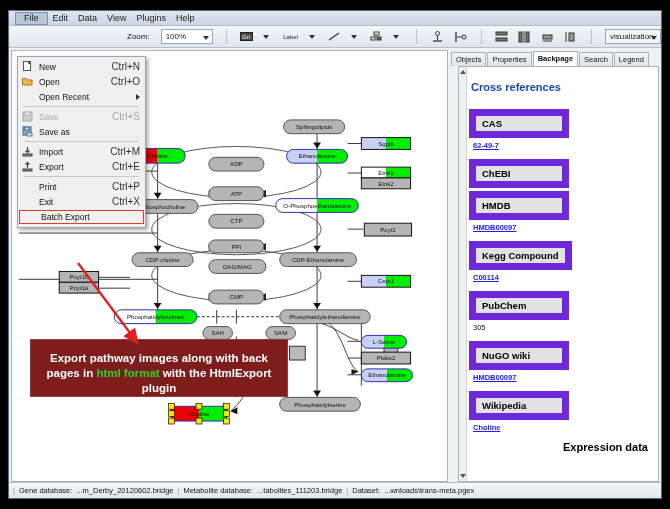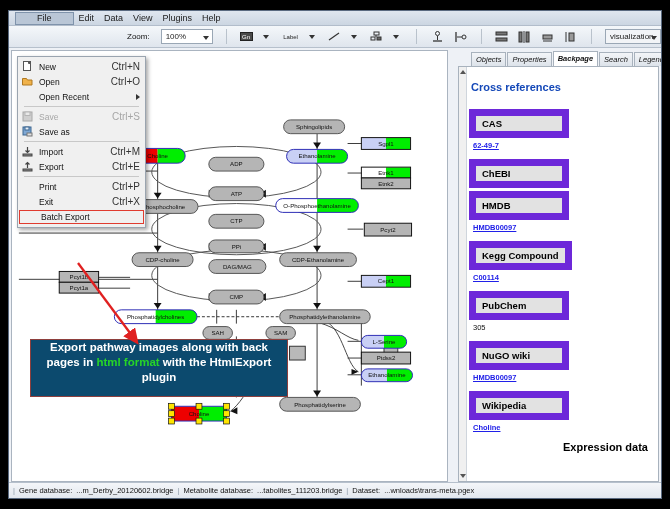--- a/index.html
+++ b/index.html
@@ -41,21 +41,21 @@
     height:15px; flex:0 0 15px;
     background:linear-gradient(to bottom,#dfe6ef,#ccd6e2);
     border-bottom:1px solid #b2bdcb;
     display:flex; align-items:center; padding-left:6px; gap:0px;
   }
   .menubar .mi {
     font-size:9px; color:#1b1b1b; padding:1px 5px; line-height:11px;
     white-space:nowrap;
   }
   .menubar .mi.active {
-    background:#b9c6d6; border:1px solid #7f93ab; padding:0px 21px;
+    background:#b9c6d6; border:1px solid #7f93ab; padding:0px 8px;
   }
   
   .toolbar {
     height:22px; flex:0 0 22px;
     background:linear-gradient(to bottom,#f4f7fa,#dfe5ed);
     border-bottom:1px solid #b6c0cc;
     display:flex; align-items:center; padding-left:118px; gap:8px;
     position:relative;
   }
   .zoom-label{ font-size:8px; color:#111; margin-right:3px; }
@@ -106,21 +106,21 @@
   .fm-item.boxed{ border:1.5px solid #e03b2f; margin:1px 1px; height:14px; }
   .submenu-arrow{
     width:0;height:0;border-top:3px solid transparent;border-bottom:3px solid transparent;
     border-left:4px solid #333; margin-right:3px;
   }
   
   .rightpanel{
     flex:0 0 210px; display:flex; flex-direction:column;
     margin:2px 2px 0 1px; min-width:0;
   }
-  .tabs{ display:flex; align-items:flex-end; height:16px; padding-left:22px; gap:1px;font-style:italic; }
+  .tabs{ display:flex; align-items:flex-end; height:16px; padding-left:2px; gap:1px; }
   .tab{
     font-size:7.5px; color:#111; padding:2px 4px 2px;
     background:linear-gradient(to bottom,#f3f5f8,#dde3ea);
     border:1px solid #a8b2bd; border-bottom:none; line-height:9px;
     white-space:nowrap;
   }
   .tab.sel{ background:#fff; font-weight:bold; padding-bottom:3px; }
   .tabbody{
     flex:1 1 auto; background:#fff; border:1px solid #a8b2bd;
     margin-left:9px; overflow:hidden; position:relative;
@@ -150,22 +150,22 @@
     flex:0 0 16px; height:16px;
     background:linear-gradient(to bottom,#f4f6f9,#e2e7ee);
     border-top:1px solid #b6c0cc;
     display:flex; align-items:center; padding-left:4px;
     font-size:7.5px; color:#111; white-space:nowrap; gap:4px;
   }
   .statusbar .sdiv{ color:#8c99a7; }
   
   .callout{
     position:absolute; left:18px; top:288px; width:258px; height:58px;
-    background:#0c4a6e; border:1px solid #8e3f3d;
-    display:flex; align-items:flex-start; justify-content:center;
+    background:#7f1d1d; border:1px solid #8e3f3d;
+    display:flex; align-items:flex-end; justify-content:center;
     text-align:center; color:#fff; font-weight:bold; font-size:11.5px;
     line-height:15px; padding:0 6px; z-index:20;
   }
   .callout .hl{ color:#27d527; }
 </style>
 </head>
 <body>
 
 <div id="app">
 

